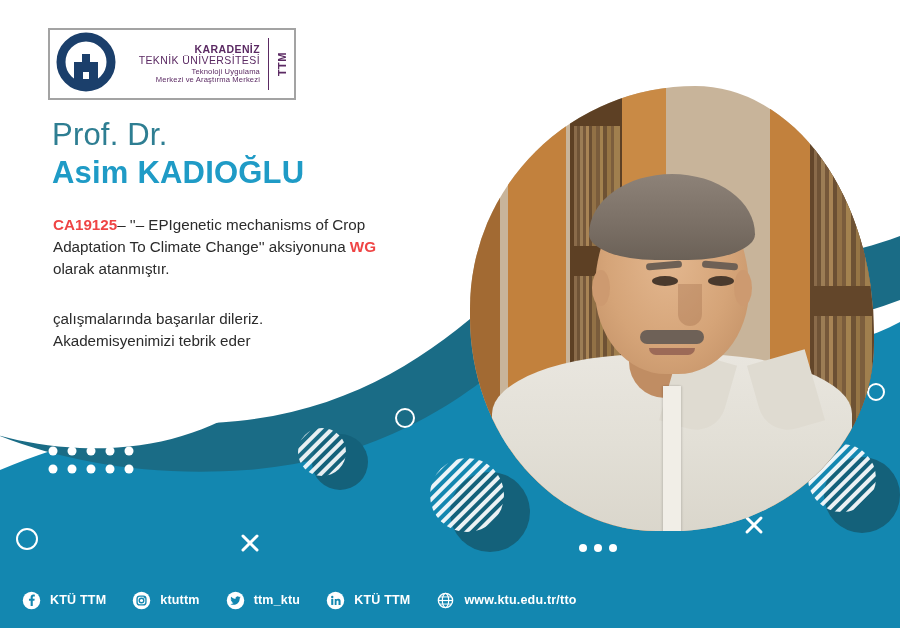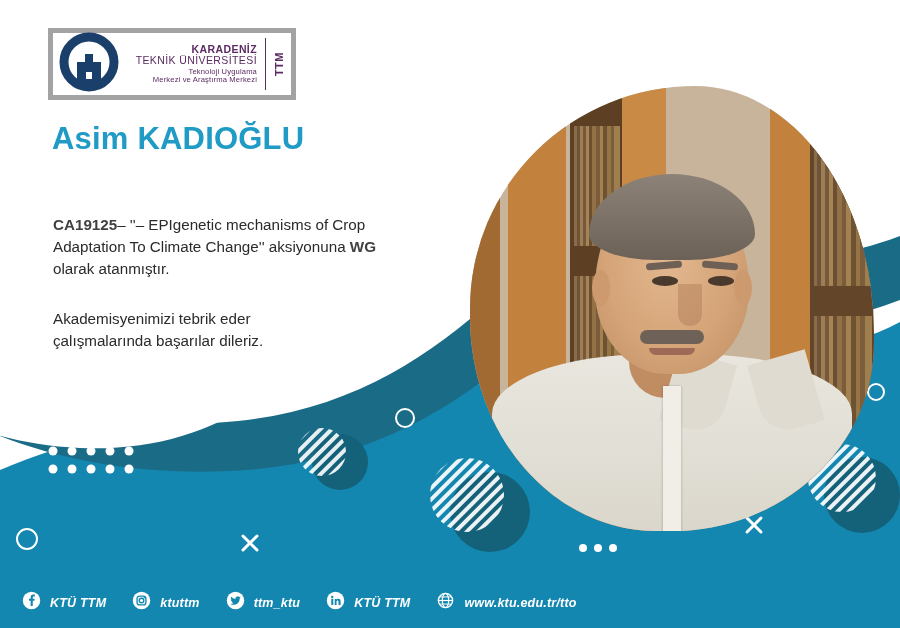--- a/index.html
+++ b/index.html
@@ -7,21 +7,21 @@
   #poster{
     position:relative;width:900px;height:628px;overflow:hidden;
     background:#ffffff;
   }
   
   .bg-svg{position:absolute;inset:0;width:900px;height:628px;}
 
   
   .logo-box{
     position:absolute;left:48px;top:28px;width:248px;height:72px;
-    border:5px solid #a3a3a3;background:#fff;box-sizing:border-box;
+    border:2px solid #a3a3a3;background:#fff;box-sizing:border-box;
     display:flex;align-items:center;
   }
   .logo-mark{width:64px;height:64px;margin-left:4px;flex:0 0 auto;}
   .logo-text{
     flex:1;display:flex;flex-direction:column;align-items:flex-end;
     justify-content:center;padding-right:4px;color:#5b2a63;line-height:1.05;
   }
   .logo-l1{font-size:10.5px;font-weight:bold;letter-spacing:.4px;}
   .logo-l2{font-size:10.5px;font-weight:normal;letter-spacing:.4px;}
   .logo-l3{font-size:7.6px;margin-top:2px;letter-spacing:.15px;}
@@ -42,21 +42,21 @@
   .t-name{
     font-size:31px;color:#1f9bc6;font-weight:bold;letter-spacing:.2px;
     line-height:1.2;margin-top:2px;
   }
 
   
   .body-1{
     position:absolute;left:53px;top:214px;width:350px;
     font-size:15.2px;color:#2b2b2b;line-height:1.45;
   }
-  .body-1 b{font-weight:bold;color:#404040;}
+  .body-1 b{font-weight:bold;color:#ef4444;}
   .body-2{
     position:absolute;left:53px;top:308px;width:330px;
     font-size:15.2px;color:#2b2b2b;line-height:1.45;
   }
 
   
   .portrait{
     position:absolute;left:470px;top:86px;width:404px;height:445px;
     overflow:hidden;
     border-radius:58% 46% 52% 48% / 52% 58% 44% 50%;
@@ -103,21 +103,21 @@
   .moustache{position:absolute;left:50%;top:244px;transform:translateX(-50%);width:64px;height:14px;border-radius:7px;background:#6e6157;}
   .mouth{position:absolute;left:50%;top:262px;transform:translateX(-50%);width:46px;height:7px;border-radius:0 0 14px 14px;background:#9c6a57;}
   .ear-l,.ear-r{position:absolute;top:184px;width:18px;height:36px;border-radius:50%;background:#cd9a70;}
   .ear-l{left:122px;} .ear-r{left:264px;}
 
   
   .footer{
     position:absolute;left:0;bottom:0;width:900px;height:56px;
     display:flex;align-items:center;color:#fff;
   }
-  .f-item{display:flex;align-items:flex-end;margin-left:26px;font-style:italic;}
+  .f-item{display:flex;align-items:center;margin-left:26px;}
   .f-item:first-child{margin-left:22px;}
   .f-label{font-size:12.5px;font-weight:bold;margin-left:9px;letter-spacing:.2px;white-space:nowrap;}
   .f-ico{width:19px;height:19px;flex:0 0 auto;}
 </style>
 </head>
 <body>
 
 <div id="poster">
 
   <svg class="bg-svg" viewBox="0 0 900 628">
@@ -237,30 +237,31 @@
       <div class="logo-l1">KARADENİZ</div>
       <div class="logo-l2">TEKNİK ÜNİVERSİTESİ</div>
       <div class="logo-l3">Teknoloji Uygulama</div>
       <div class="logo-l4">Merkezi ve Araştırma Merkezi</div>
     </div>
     <div class="logo-rule"></div>
     <div class="logo-ttm">TTM</div>
   </div>
 
   <div class="title-wrap">
+    <div class="t-prof">Prof. Dr.</div>
     <div class="t-name">Asim KADIOĞLU</div>
   </div>
 
   <div class="body-1">
     <b>CA19125</b><span>– ''– EPIgenetic mechanisms of Crop Adaptation To Climate Change'' aksiyonuna </span><b>WG</b><span> olarak atanmıştır.</span>
   </div>
 
   <div class="body-2">
+    <div>çalışmalarında başarılar dileriz.</div>
     <div>Akademisyenimizi tebrik eder</div>
-    <div>çalışmalarında başarılar dileriz.</div>
   </div>
 
   <div class="footer">
 
     <div class="f-item">
       <svg class="f-ico" viewBox="0 0 24 24">
         <circle cx="12" cy="12" r="11" fill="#ffffff"></circle>
         <path fill="#1387B0" d="M13.6 12.3h2.1l.3-2.6h-2.4V8.2c0-.75.2-1.26 1.27-1.26h1.36V4.66c-.24-.03-1.05-.1-1.99-.1-1.97 0-3.32 1.2-3.32 3.42v1.72H8.8v2.6h2.12v6.7h2.68z"></path>
       </svg>
       <span class="f-label">KTÜ TTM</span>

